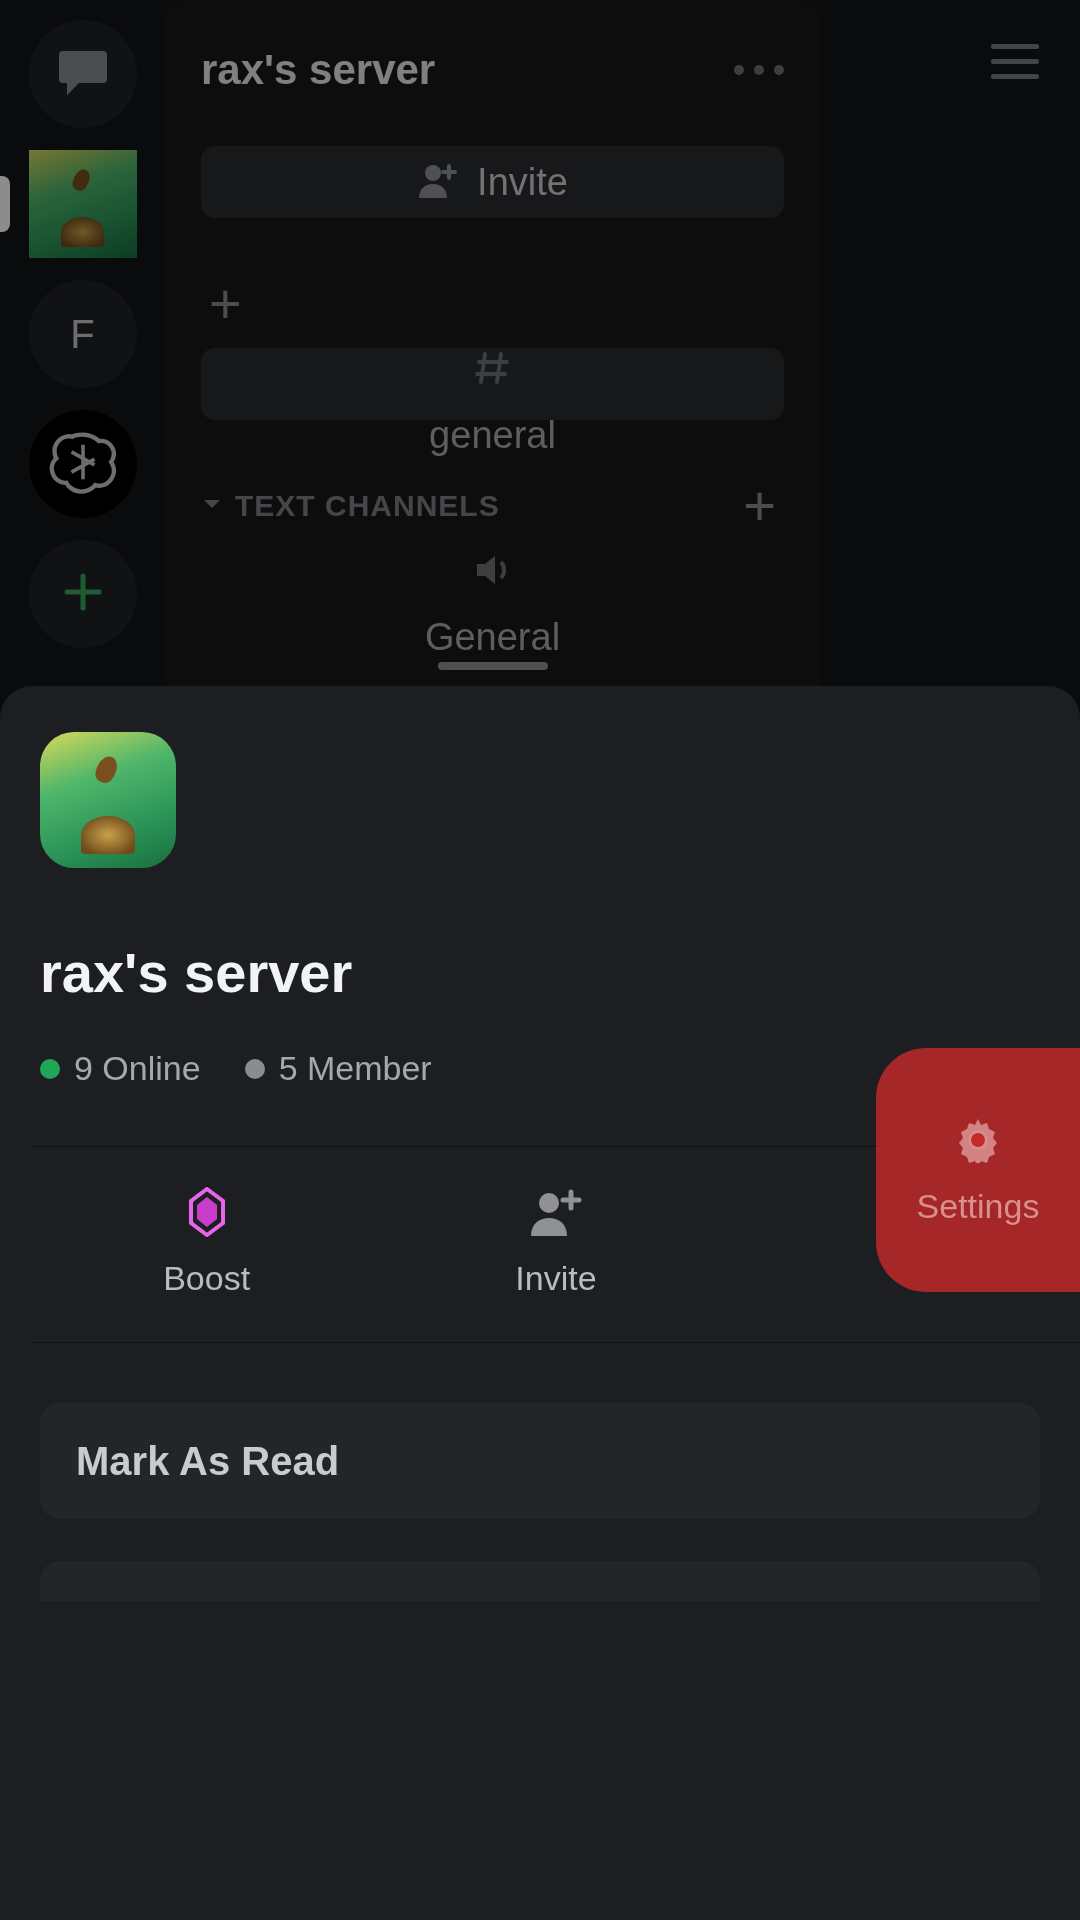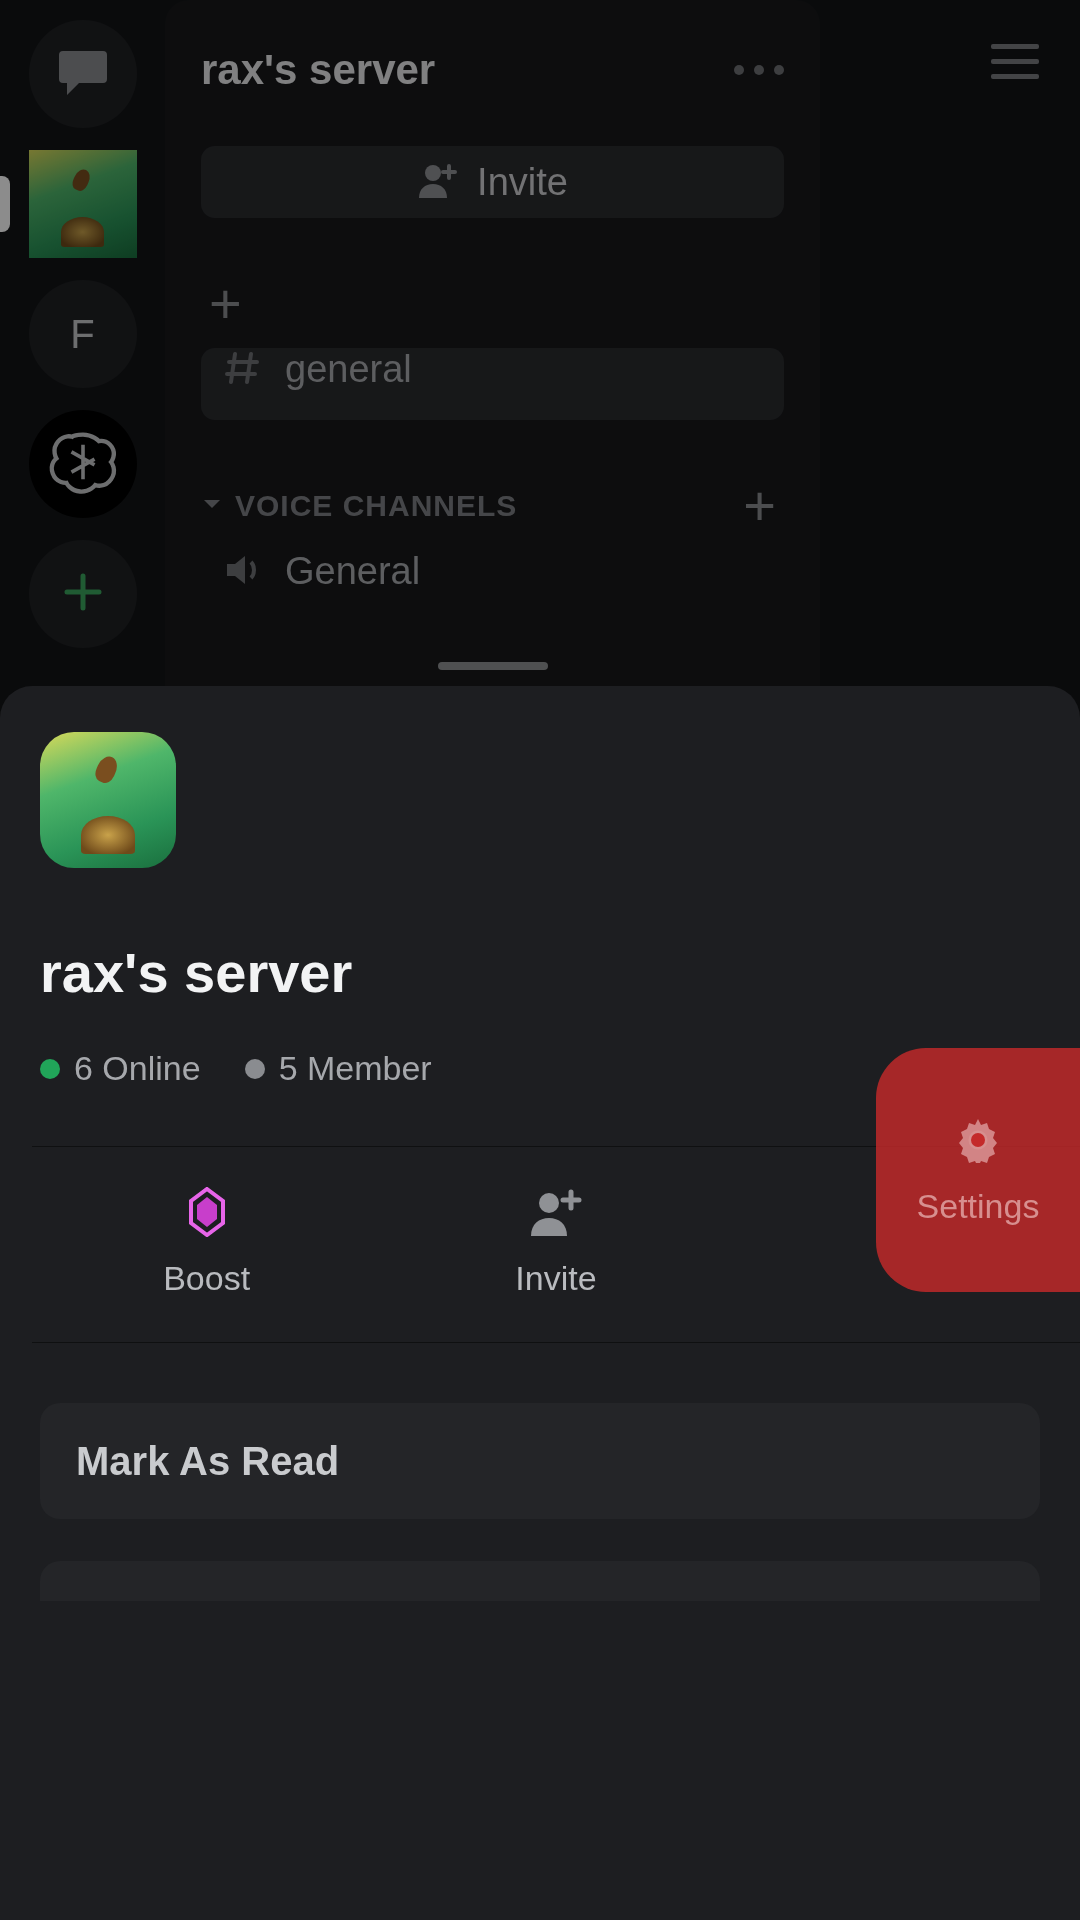--- a/index.html
+++ b/index.html
@@ -22,21 +22,21 @@
   .cp-title { color: #e8e9ea; font-size: 42px; font-weight: 700; }
   .ellipsis { display: flex; gap: 10px; }
   .ellipsis span { width: 10px; height: 10px; border-radius: 5px; background: #6e7074; }
   .invite-btn { margin-top: 36px; height: 72px; background: #2a2b2e; border-radius: 14px; display: flex; align-items: center; justify-content: center; gap: 20px; cursor: pointer; }
   .invite-btn-text { color: #cfd0d2; font-size: 38px; font-weight: 500; }
   .cat-row { display: flex; align-items: center; justify-content: space-between; margin-top: 58px; }
   .cat-left { display: flex; align-items: center; gap: 12px; }
   .cat-label { color: #7e8084; font-size: 30px; font-weight: 700; letter-spacing: 1px; }
   .chevron { color: #7e8084; }
   .plus { color: #8a8c90; font-size: 56px; font-weight: 300; line-height: 1; cursor: pointer; padding: 0 8px; }
-  .channel-item { margin-top: 16px; height: 72px; border-radius: 14px; display: flex; gap: 22px; padding: 0 22px; cursor: pointer; }
+  .channel-item { margin-top: 16px; height: 72px; border-radius: 14px; display: flex; align-items: center; gap: 22px; padding: 0 22px; cursor: pointer; flex-direction: column; }
   .channel-item.active { background: #2a2b2e; }
   .channel-name { color: #a9abaf; font-size: 38px; }
   .hash-icon, .speaker-icon { color: #6e7074; }
   .drag-handle { position: absolute; bottom: 16px; left: 50%; transform: translateX(-50%); width: 110px; height: 8px; background: #8f9194; border-radius: 4px; }
   .right-strip { width: 130px; display: flex; justify-content: center; padding-top: 44px; }
   .hamburger { display: flex; flex-direction: column; gap: 10px; cursor: pointer; }
   .hamburger span { width: 48px; height: 5px; background: #7a7c80; border-radius: 2px; }
 
   
   .sheet { position: absolute; top: 686px; left: 0; width: 1080px; height: calc(1920px - 686px); background: #1d1e21; border-radius: 32px 32px 0 0; }
@@ -136,21 +136,21 @@
         <span class="channel-name">general</span>
       </div>
 
       <div class="cat-row">
         <div class="cat-left">
           <span class="chevron">
             <svg width="22" height="22" viewBox="0 0 22 22">
                 <path fill="#7e8084" d="M3 7l8 8 8-8z"></path>
               </svg>
           </span>
-          <span class="cat-label">VOICE CHANNELS</span>
+          <span class="cat-label">TEXT CHANNELS</span>
         </div>
         <span class="plus">+</span>
       </div>
       <div class="channel-item">
         <span class="speaker-icon">
           <svg width="40" height="40" viewBox="0 0 40 40">
               <path fill="#6e7074" d="M4 14h8l10-8v28l-10-8H4z"></path>
               <path stroke="#6e7074" stroke-width="4" fill="none" d="M28 12c4 4 4 12 0 16"></path>
             </svg>
         </span>
@@ -171,21 +171,21 @@
 
   <div class="sheet">
     <div class="sheet-inner">
       <div class="server-avatar-lg">
         <div class="bird-bg"></div>
       </div>
       <div class="server-title">rax's server</div>
       <div class="status-row">
         <div class="status-item">
           <div class="dot green"></div>
-          <span class="status-text">6 Online</span>
+          <span class="status-text">9 Online</span>
         </div>
         <div class="status-item">
           <div class="dot grey"></div>
           <span class="status-text">5 Member</span>
         </div>
       </div>
     </div>
 
     <div class="action-row">
       <div class="action-cell">

